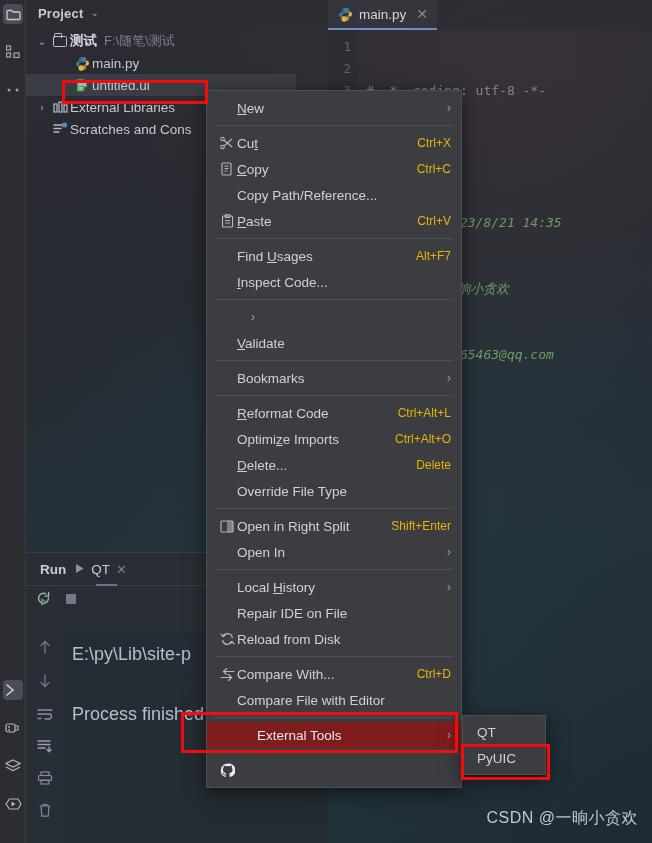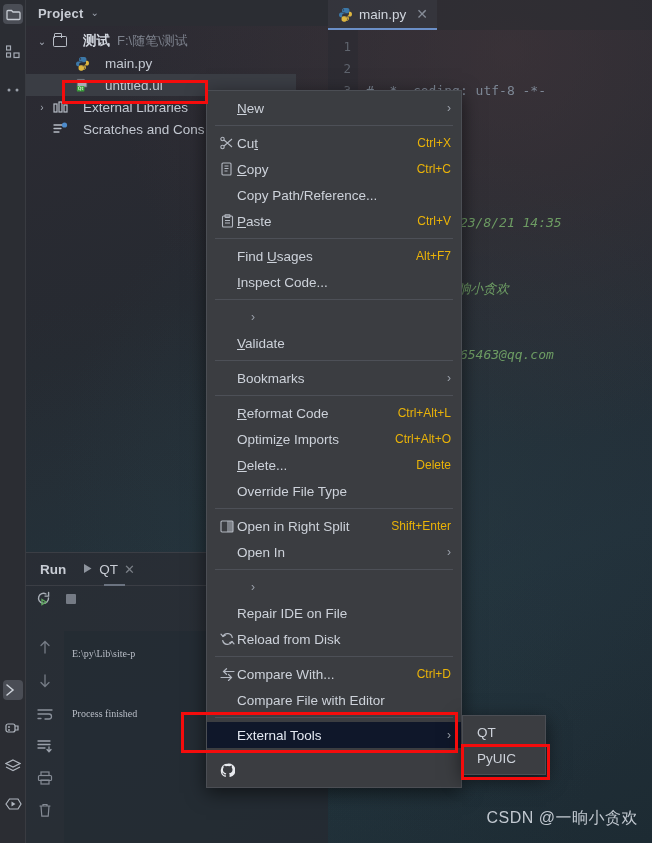--- a/index.html
+++ b/index.html
@@ -60,21 +60,21 @@
     font-size: 13.5px; color: #c3c8d1;
     padding-left: 8px; white-space: nowrap;
   }
   .tree-row.selected { background: #3a3d44; }
   .tree-arrow {
     width: 16px; display: inline-flex; justify-content: center; align-items: center;
     color: #a3a9b4; font-size: 10px;
   }
   .tree-arrow.none { visibility: hidden; }
   .tree-ico { width: 20px; display: inline-flex; justify-content: center; align-items: center; }
-  .tree-label { margin-left: 13px; }
+  .tree-label { margin-left: 0; }
   .tree-label.bold { font-weight: bold; color: #d3d8e0; }
   .tree-sub { margin-left: 7px; color: #7c818c; font-size: 13px; }
 
   .indent-1 { padding-left: 8px; }
   .indent-2 { padding-left: 30px; }
 
   
   .folder-ico { width: 14px; height: 11px; border: 1.4px solid #b9bec7; border-radius: 1.5px; position: relative; }
   .folder-ico:before {
     content: ""; position: absolute; top: -4px; left: 0; width: 6px; height: 4px;
@@ -114,21 +114,21 @@
   .cl-comment { color: #7d8795; }
   .cl-str { color: #6d9c63; font-style: italic; }
 
   
   .run-window {
     position: absolute; left: 26px; top: 552px; width: 302px; height: 291px;
     background: rgba(43,45,51,0.72);
     border-top: 1px solid #3b3e45;
   }
   .run-header {
-    height: 32px; display: flex; align-items: center; gap: 16px; padding-left: 14px;
+    height: 32px; display: flex; align-items: center; gap: 8px; padding-left: 14px;
     font-size: 13.5px; color: #c8ccd4;
   }
   .run-title { font-weight: bold; }
   .run-tab {
     display: flex; align-items: center; gap: 6px;
     position: relative; padding: 0 4px 0 0;
   }
   .run-tab .underline {
     position: absolute; left: 22px; right: 14px; bottom: -9px; height: 2px; background: #6b7380;
   }
@@ -140,42 +140,42 @@
     position: absolute; left: 0; top: 78px; right: 0; bottom: 0;
     display: flex;
   }
   .console-side {
     width: 38px; padding-top: 8px;
     display: flex; flex-direction: column; align-items: center; gap: 14px;
     color: #7d838e;
   }
   .console-text {
     flex: 1; padding: 8px 0 0 8px;
-    font-family: Liberation Serif, serif; font-size: 10px;
+    font-family: Liberation Sans, sans-serif; font-size: 18px;
     color: #b9bec7; line-height: 30px; white-space: pre;
     background: rgba(30,40,48,0.35);
   }
 
   
   .ctxmenu {
     position: absolute; left: 206px; top: 90px;
     width: 256px;
     background: #3b3d41;
     border: 1px solid #4b4e54;
     box-shadow: 0 5px 18px rgba(0,0,0,.55);
     padding: 4px 0;
     z-index: 50;
   }
   .mi {
     position: relative; height: 26px;
     display: flex; align-items: center;
     padding-left: 10px; padding-right: 10px;
     font-size: 13.5px; color: #cdd2da;
   }
-  .mi.highlight { background: #0f172a; color: #e4e9f2; }
+  .mi.highlight { background: #7f1d1d; color: #e4e9f2; gap: 20px; }
   .mi-ico {
     width: 20px; min-width: 20px; display: inline-flex; align-items: center; justify-content: center;
     color: #b8bdc6;
   }
   .mi-label { flex: 1; white-space: nowrap; }
   .mi-label u { text-decoration: underline; }
   .mi-accel { color: #eab308; font-size: 12px; margin-left: 18px; white-space: nowrap; }
   .mi-arrow { color: #9aa0aa; font-size: 12px; margin-left: 14px; }
   .msep { height: 1px; background: #4d5057; margin: 4px 8px; }
 
@@ -544,20 +544,21 @@
     <div class="mi">
       <span class="mi-ico"></span>
       <span class="mi-label">Open In</span>
       <span class="mi-arrow">›</span>
     </div>
 
     <div class="msep"></div>
 
     <div class="mi">
       <span class="mi-ico"></span>
+      <span class="mi-label">Local <u>H</u>istory</span>
       <span class="mi-arrow">›</span>
     </div>
 
     <div class="mi">
       <span class="mi-ico"></span>
       <span class="mi-label">Repair IDE on File</span>
     </div>
 
     <div class="mi">
       <span class="mi-ico">

